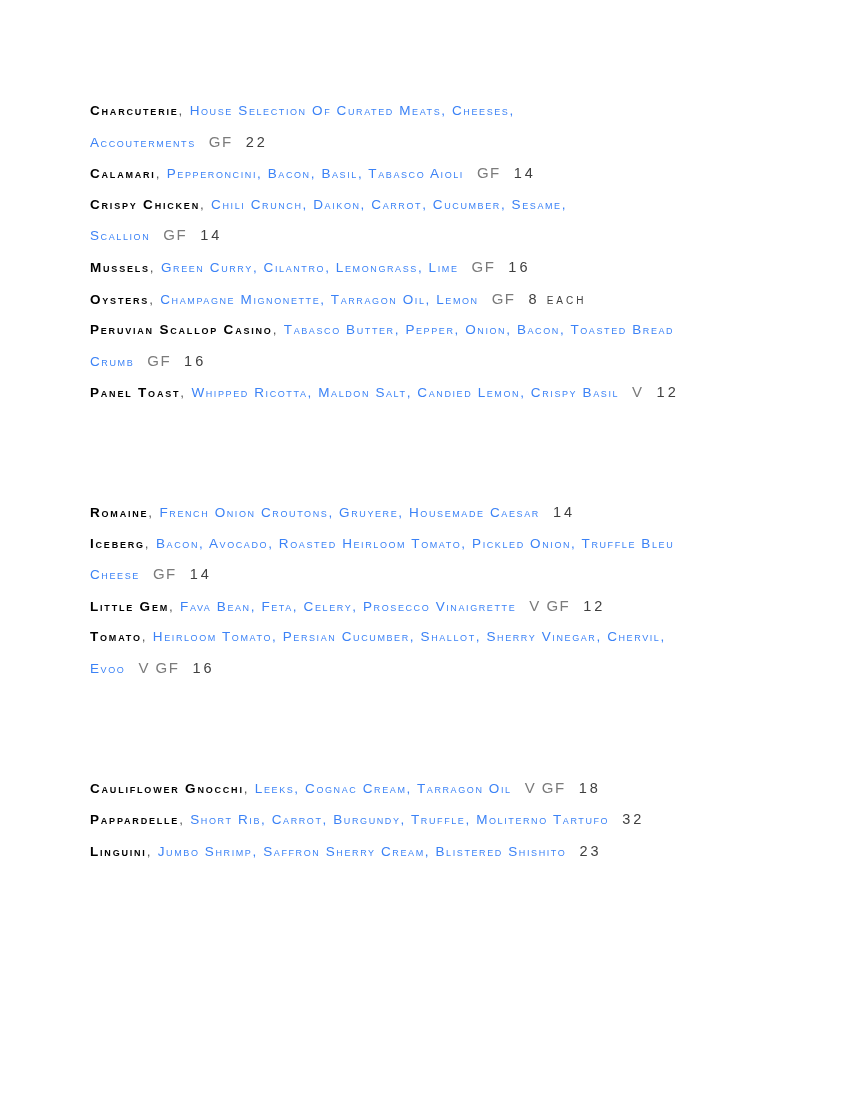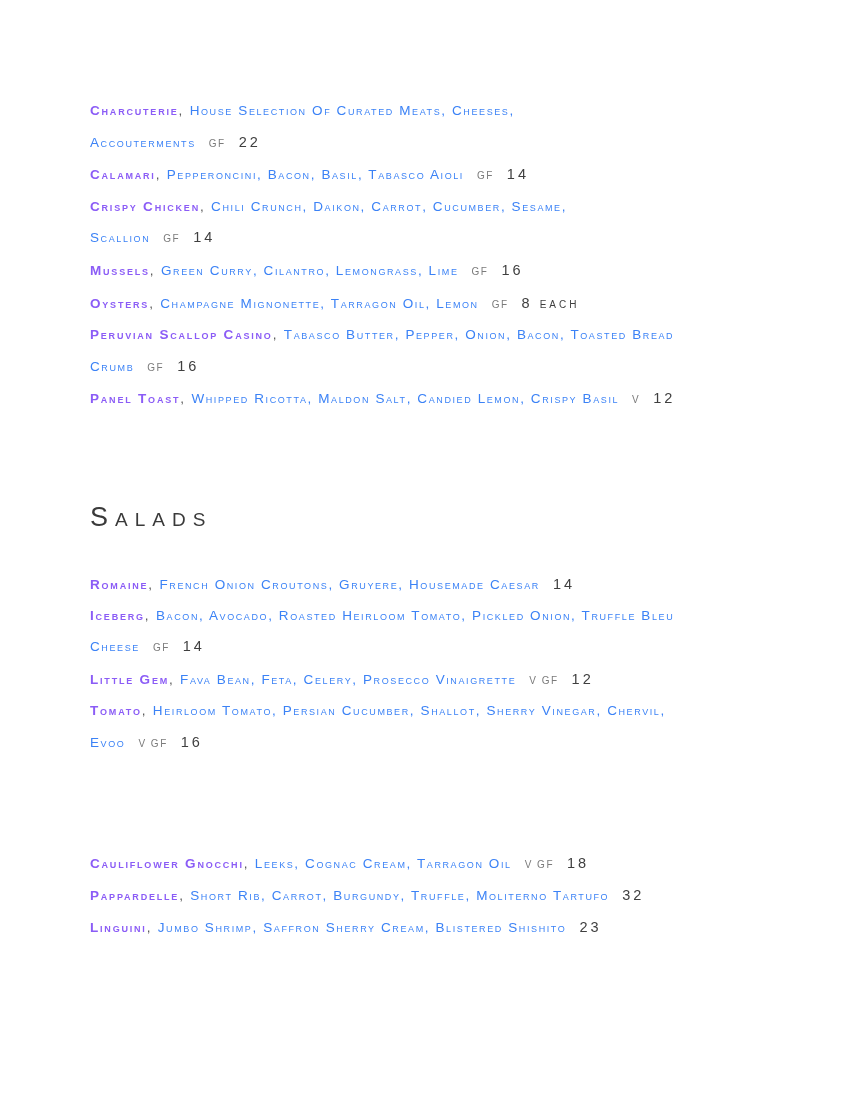--- a/index.html
+++ b/index.html
@@ -43,35 +43,35 @@
     margin: 0;
     font-size: 13.5px;
     line-height: 30.6px;
     font-variant: small-caps;
     letter-spacing: 1.6px;
     color: #5d5d5d;
     font-weight: 400;
   }
   .item-name {
     font-weight: 700;
-    color: #8b5cf6;
+    color: #000000;
     letter-spacing: 1.8px;
     text-align: center;
   }
   .item-name::after {
     content: ", ";
     font-weight: 400;
     color: #5d5d5d;
   }
   .item-desc {
     color: #3b82f6;
     text-align: center;
   }
   .item-tag {
-    font-size: 10px;
+    font-size: 15px;
     color: #7b7b7b;
     letter-spacing: 1.5px;
     margin-left: 13px;
     text-transform: uppercase;
     font-variant: normal;
   }
   .item-tag:empty {
     display: none;
     margin: 0;
   }
@@ -100,21 +100,20 @@
   <p class="menu-item"><span class="item-name">Oysters</span><span class="item-desc">Champagne Mignonette, Tarragon Oil, Lemon</span><span class="item-tag">gf</span><span class="item-price">8 each</span></p>
 
 
   <p class="menu-item"><span class="item-name">Peruvian Scallop Casino</span><span class="item-desc">Tabasco Butter, Pepper, Onion, Bacon, Toasted Bread Crumb</span><span class="item-tag">gf</span><span class="item-price">16</span></p>
 
   <p class="menu-item"><span class="item-name">Panel Toast</span><span class="item-desc">Whipped Ricotta, Maldon Salt, Candied Lemon, Crispy Basil</span><span class="item-tag">v</span><span class="item-price">12</span></p>
 </div>
   </section>
 
   <section class="menu-section">
-    <h2 class="section-title">Salads</h2>
     <div class="items">
   <p class="menu-item"><span class="item-name">Romaine</span><span class="item-desc">French Onion Croutons, Gruyere, Housemade Caesar</span><span class="item-price">14</span></p>
 
   <p class="menu-item"><span class="item-name">Iceberg</span><span class="item-desc">Bacon, Avocado, Roasted Heirloom Tomato, Pickled Onion, Truffle Bleu Cheese</span><span class="item-tag">gf</span><span class="item-price">14</span></p>
 
   <p class="menu-item"><span class="item-name">Little Gem</span><span class="item-desc">Fava Bean, Feta, Celery, Prosecco Vinaigrette</span><span class="item-tag">v gf</span><span class="item-price">12</span></p>
 
   <p class="menu-item"><span class="item-name">Tomato</span><span class="item-desc">Heirloom Tomato, Persian Cucumber, Shallot, Sherry Vinegar, Chervil, Evoo</span><span class="item-tag">v gf</span><span class="item-price">16</span></p>
 </div>
   </section>

